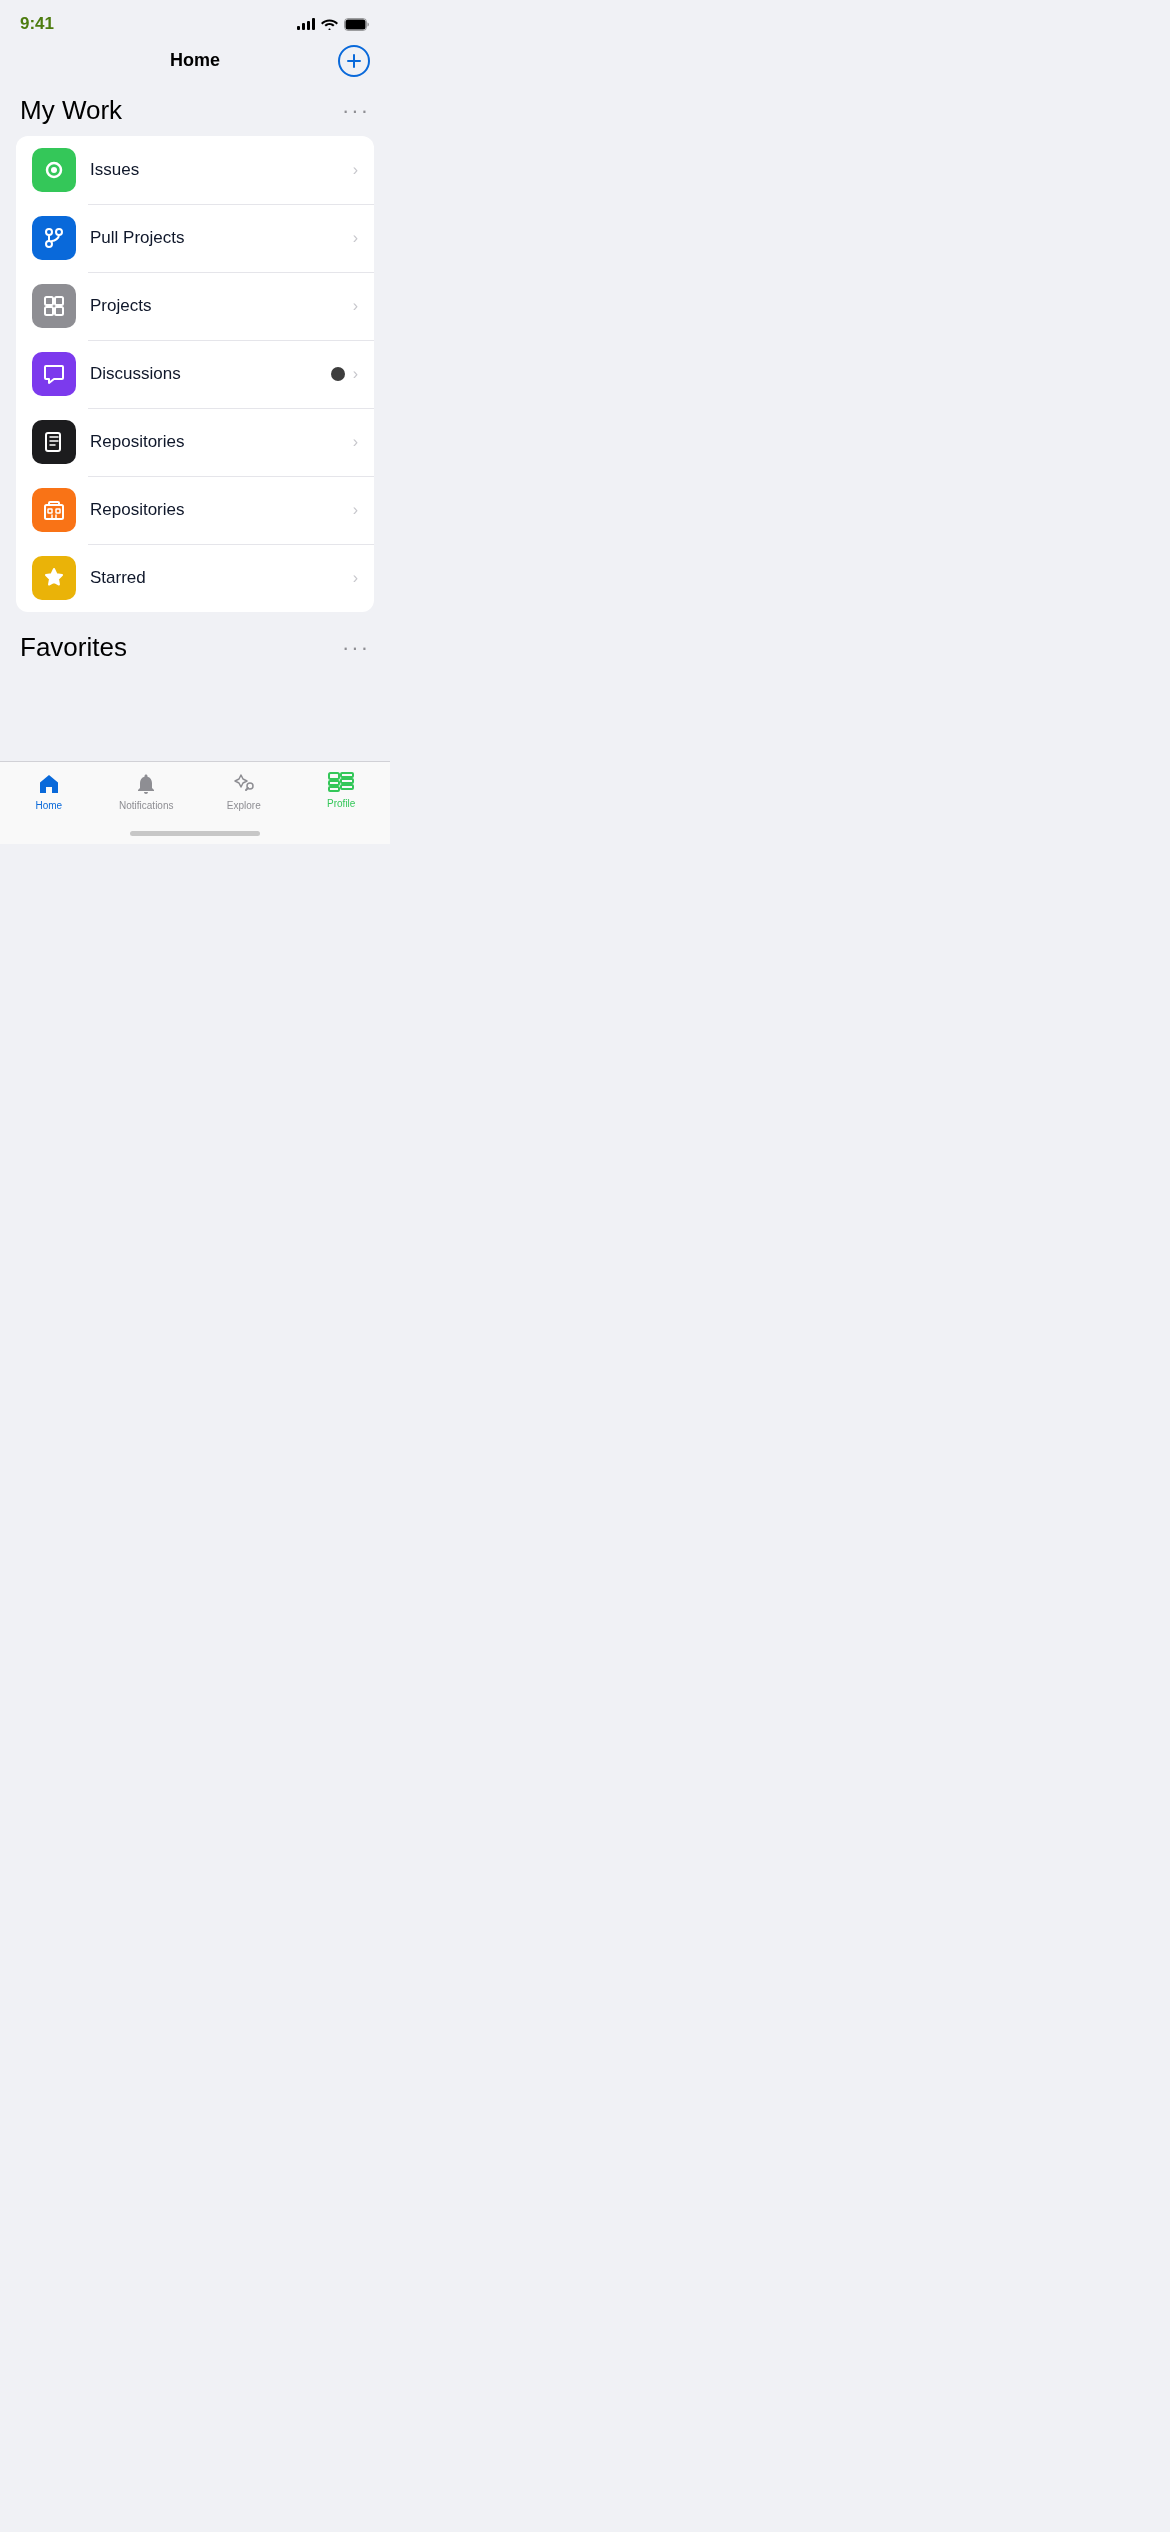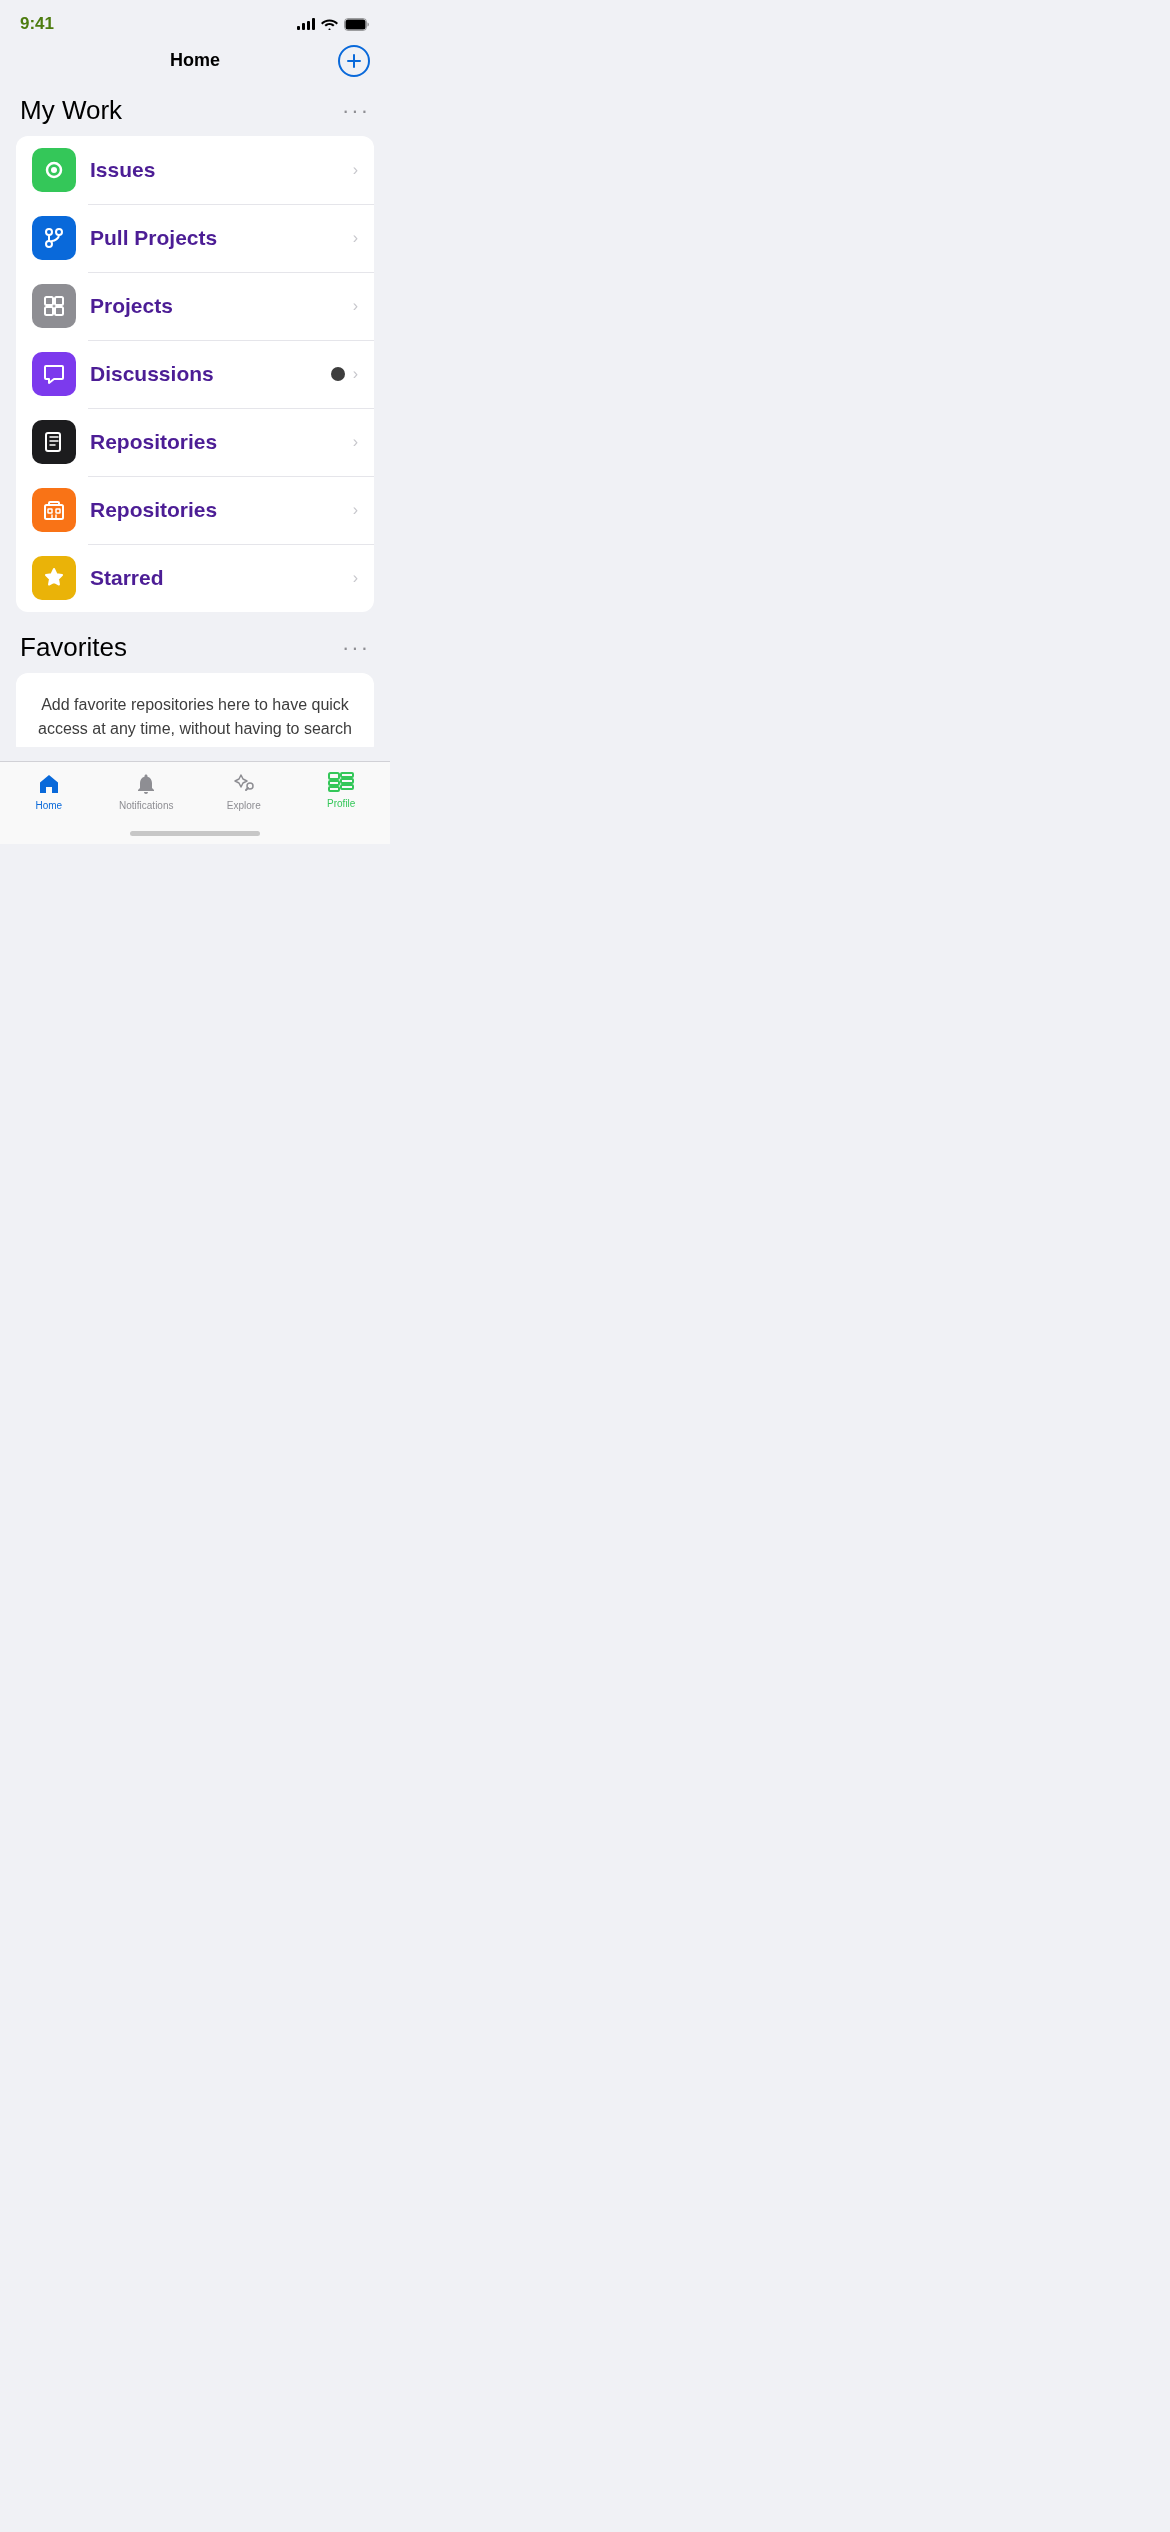--- a/index.html
+++ b/index.html
@@ -131,23 +131,23 @@
       height: 44px;
       border-radius: 10px;
       display: flex;
       align-items: center;
       justify-content: center;
       margin-right: 14px;
       flex-shrink: 0;
     }
     .item-icon svg { display: block; }
     .item-label {
-      font-size: 21px;
-      font-weight: 700;
-      color: #4c1d95;
+      font-size: 17px;
+      font-weight: 400;
+      color: #0f172a;
       flex: 1;
     }
     .item-badge {
       width: 14px;
       height: 14px;
       background: #3d3d3d;
       border-radius: 50%;
       margin-right: 8px;
     }
     .item-chevron {
@@ -340,24 +340,20 @@
       <span class="item-chevron">›</span>
     </div>
 
   </div>
 
   <div class="section-header">
     <span class="section-title">Favorites</span>
     <span class="section-more">···</span>
   </div>
 
-  <div class="favorites-empty">
-    <p class="favorites-text">Add favorite repositories here to have quick access at any time, without having to search</p>
-
-  </div>
 
 </div>
 
 <div class="tab-bar">
 
   <div class="tab-item">
     <div class="tab-icon">
       <svg width="24" height="24" viewBox="0 0 24 24" fill="none">
         <path d="M3 10.5L12 3L21 10.5V21H15V15H9V21H3V10.5Z" fill="#0969da"></path>
       </svg>

